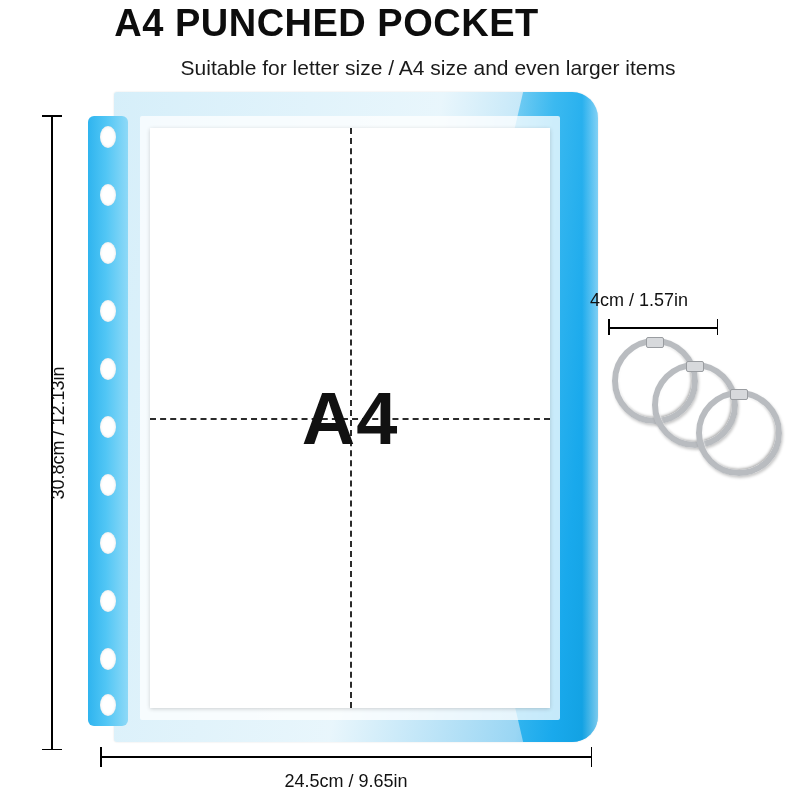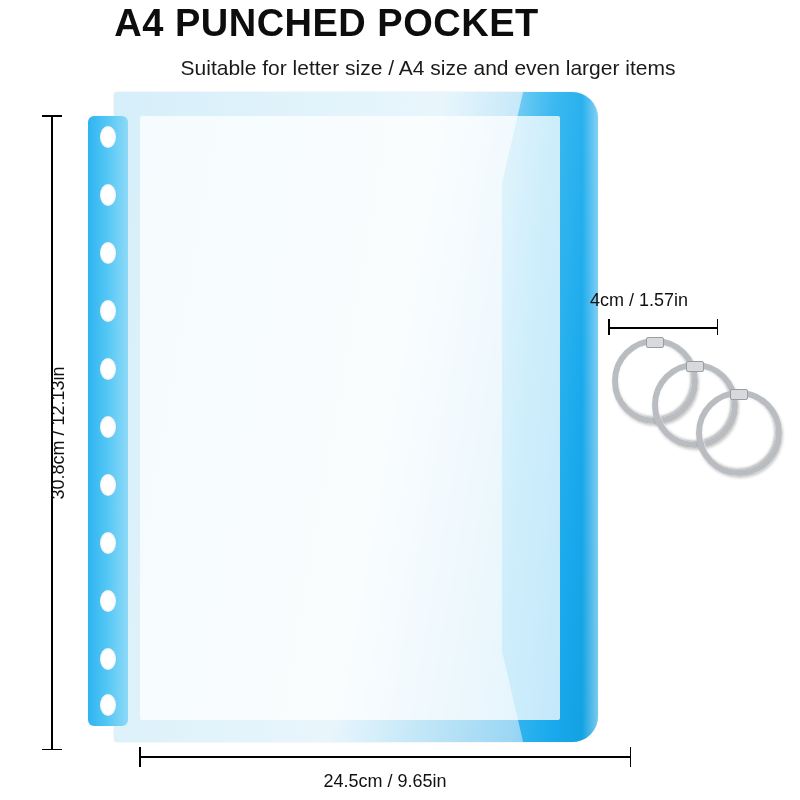--- a/index.html
+++ b/index.html
@@ -83,21 +83,20 @@
     white-space: nowrap;
   }
 
   
   .h-dim {
     position: absolute;
     left: 100px;
     top: 745px;
     width: 492px;
     height: 22px;
-    margin-left: 39px;
   }
   .h-dim .line {
     position: absolute;
     top: 11px;
     left: 0;
     width: 100%;
     height: 1.5px;
     background: #000;
   }
   .h-dim .cap {
@@ -332,20 +331,25 @@
       <div class="hole" style="top:300px"></div>
       <div class="hole" style="top:358px"></div>
       <div class="hole" style="top:416px"></div>
       <div class="hole" style="top:474px"></div>
       <div class="hole" style="top:532px"></div>
       <div class="hole" style="top:578px"></div>
     </div>
 
     <div class="paper-back"></div>
 
+    <div class="sheet">
+      <div class="fold-v"></div>
+      <div class="fold-h"></div>
+      <div class="sheet-label">A4</div>
+    </div>
   </div>
 
   <div class="h-dim">
     <div class="cap left"></div>
     <div class="line"></div>
     <div class="cap right"></div>
     <div class="h-dim-label">24.5cm / 9.65in</div>
   </div>
 
   <div class="ring-dim-label">4cm / 1.57in</div>

